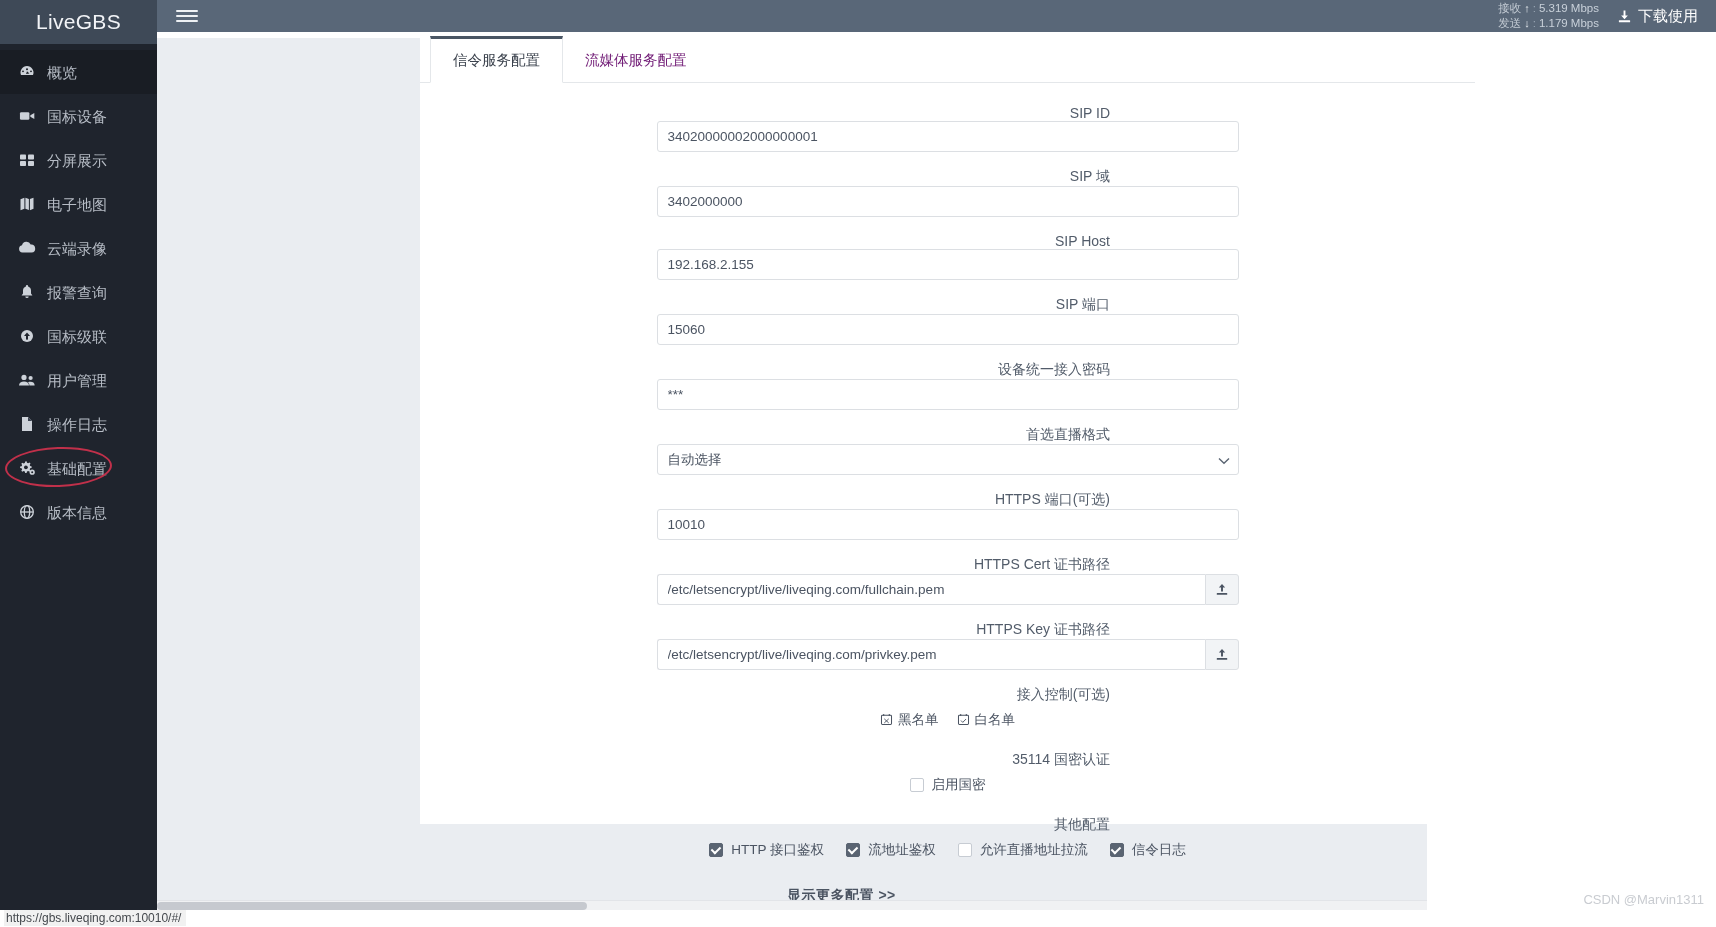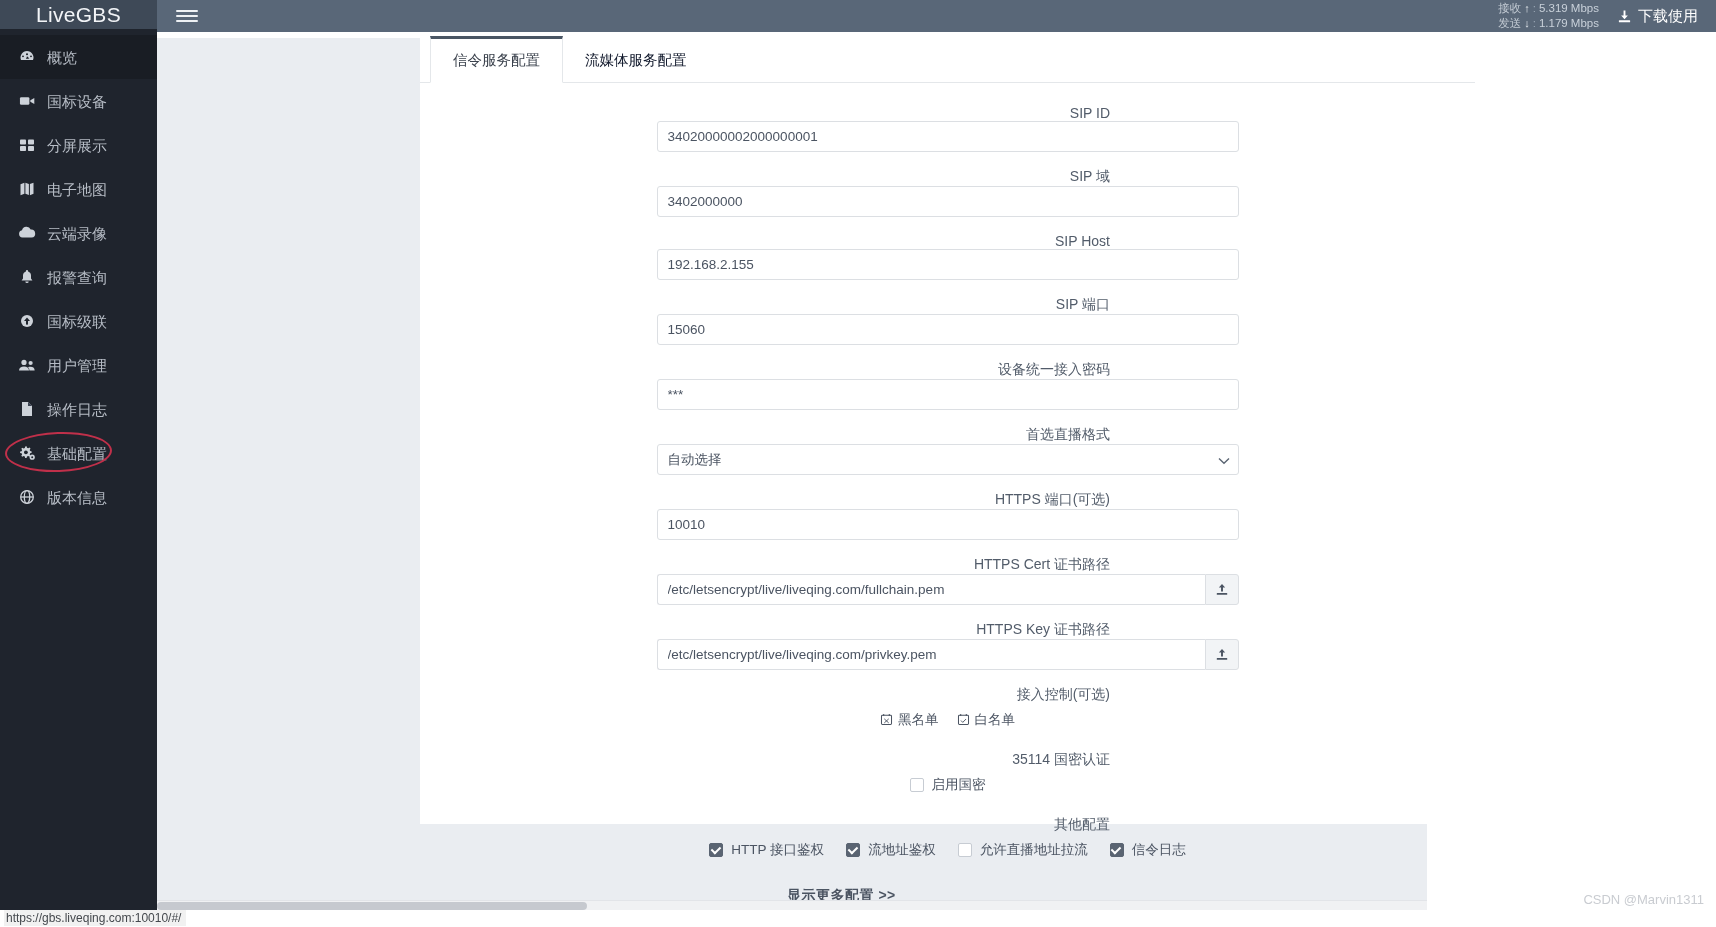--- a/index.html
+++ b/index.html
@@ -10,21 +10,21 @@
     overflow: hidden;
   }
   .app { position: relative; width: 1716px; height: 927px; background:#fff; }
 
   
   .sidebar {
     position: absolute; left: 0; top: 0; width: 157px; height: 910px;
     background: #1f242d;
   }
   .brand {
-    height: 29px; background: #3e4957;
+    height: 44px; background: #3e4957;
     display: flex; align-items: center; justify-content: center;
   }
   .brand-text { color: #f2f4f7; font-size: 21px; letter-spacing: .3px; }
   .nav { padding-top: 6px; }
   .nav-item {
     position: relative;
     display: flex; align-items: center;
     height: 44px; padding-left: 16px;
     color: #b7bdc6; font-size: 15px; cursor: pointer;
   }
@@ -83,21 +83,21 @@
     position: absolute; left: 420px; top: 36px;
     width: 1055px; height: 788px;
     background: #ffffff;
   }
   .tabs {
     height: 47px; border-bottom: 1px solid #e4e7ea;
     display: flex; align-items: stretch; padding-left: 10px;
   }
   .tab {
     display: flex; align-items: center; padding: 0 22px;
-    font-size: 14.5px; color: #0f172a; cursor: pointer;
+    font-size: 14.5px; color: #701a75; cursor: pointer;
     border-top: 3px solid transparent;
     position: relative; top: 0;
   }
   .tab.active {
     color: #3b424d; border-top: 3px solid #4a5664;
     border-left: 1px solid #e4e7ea; border-right: 1px solid #e4e7ea;
     background: #fff; margin-bottom: -1px; border-bottom: 1px solid #fff;
   }
 
   .form { padding-top: 22px; }

